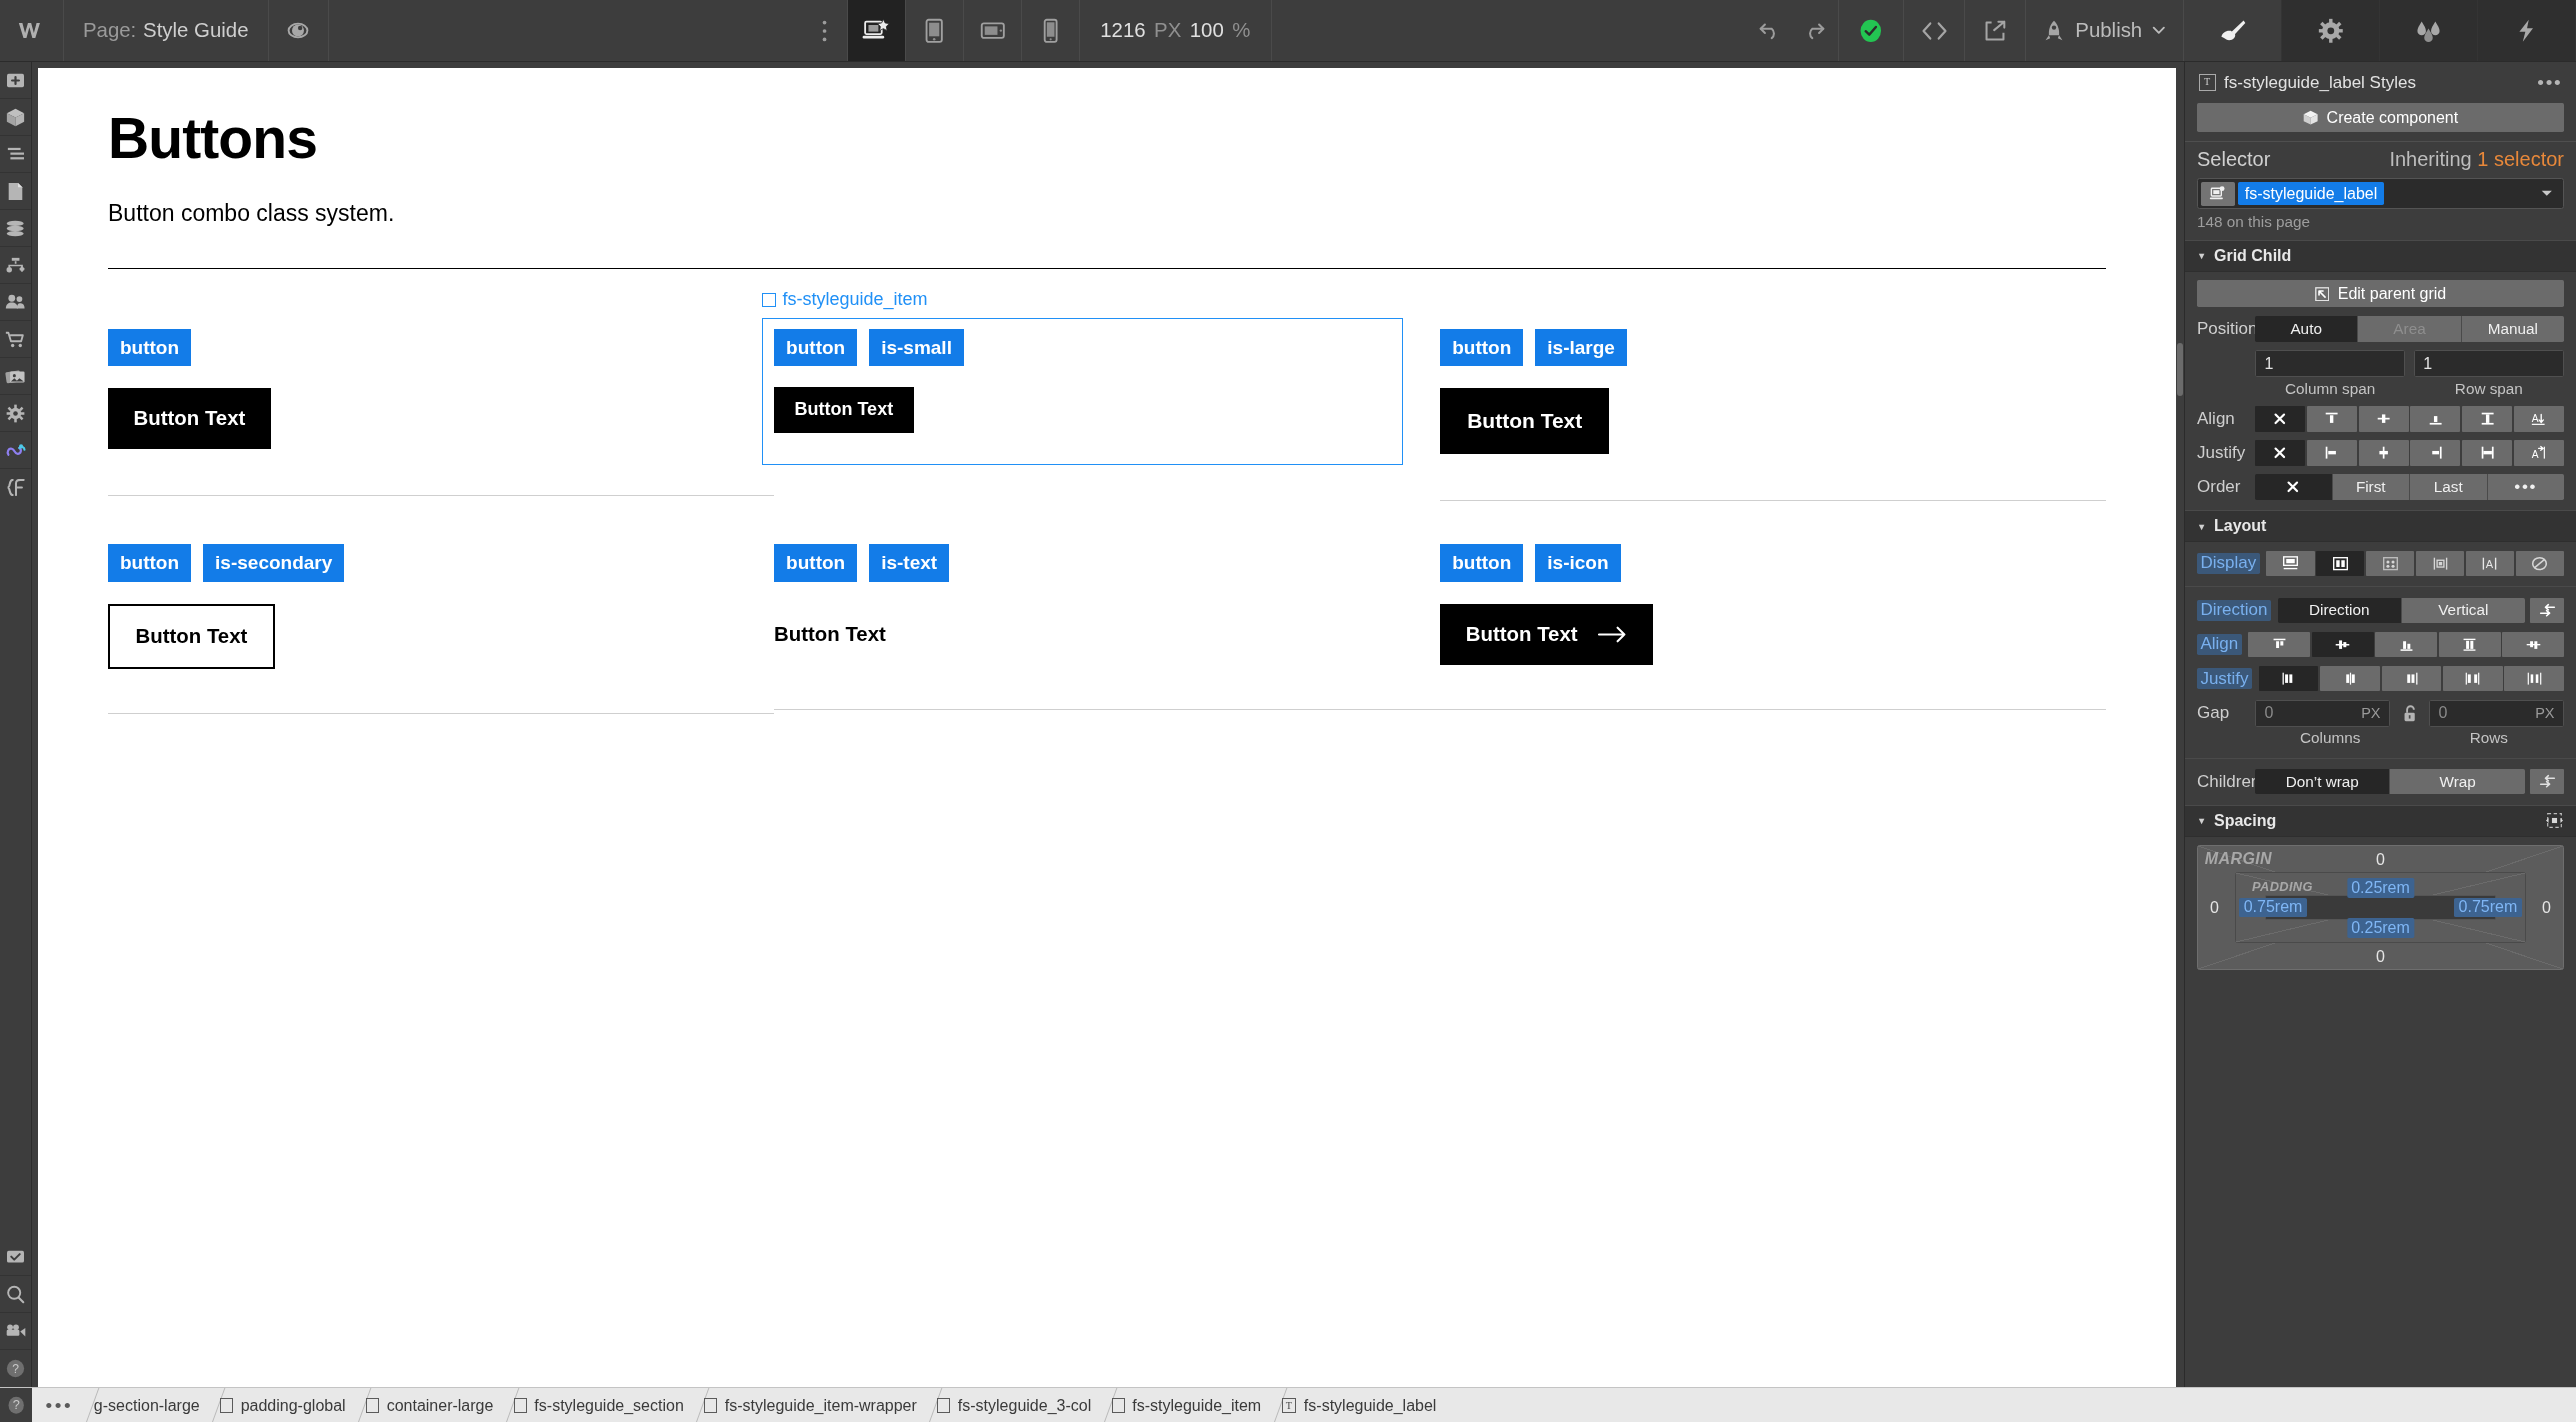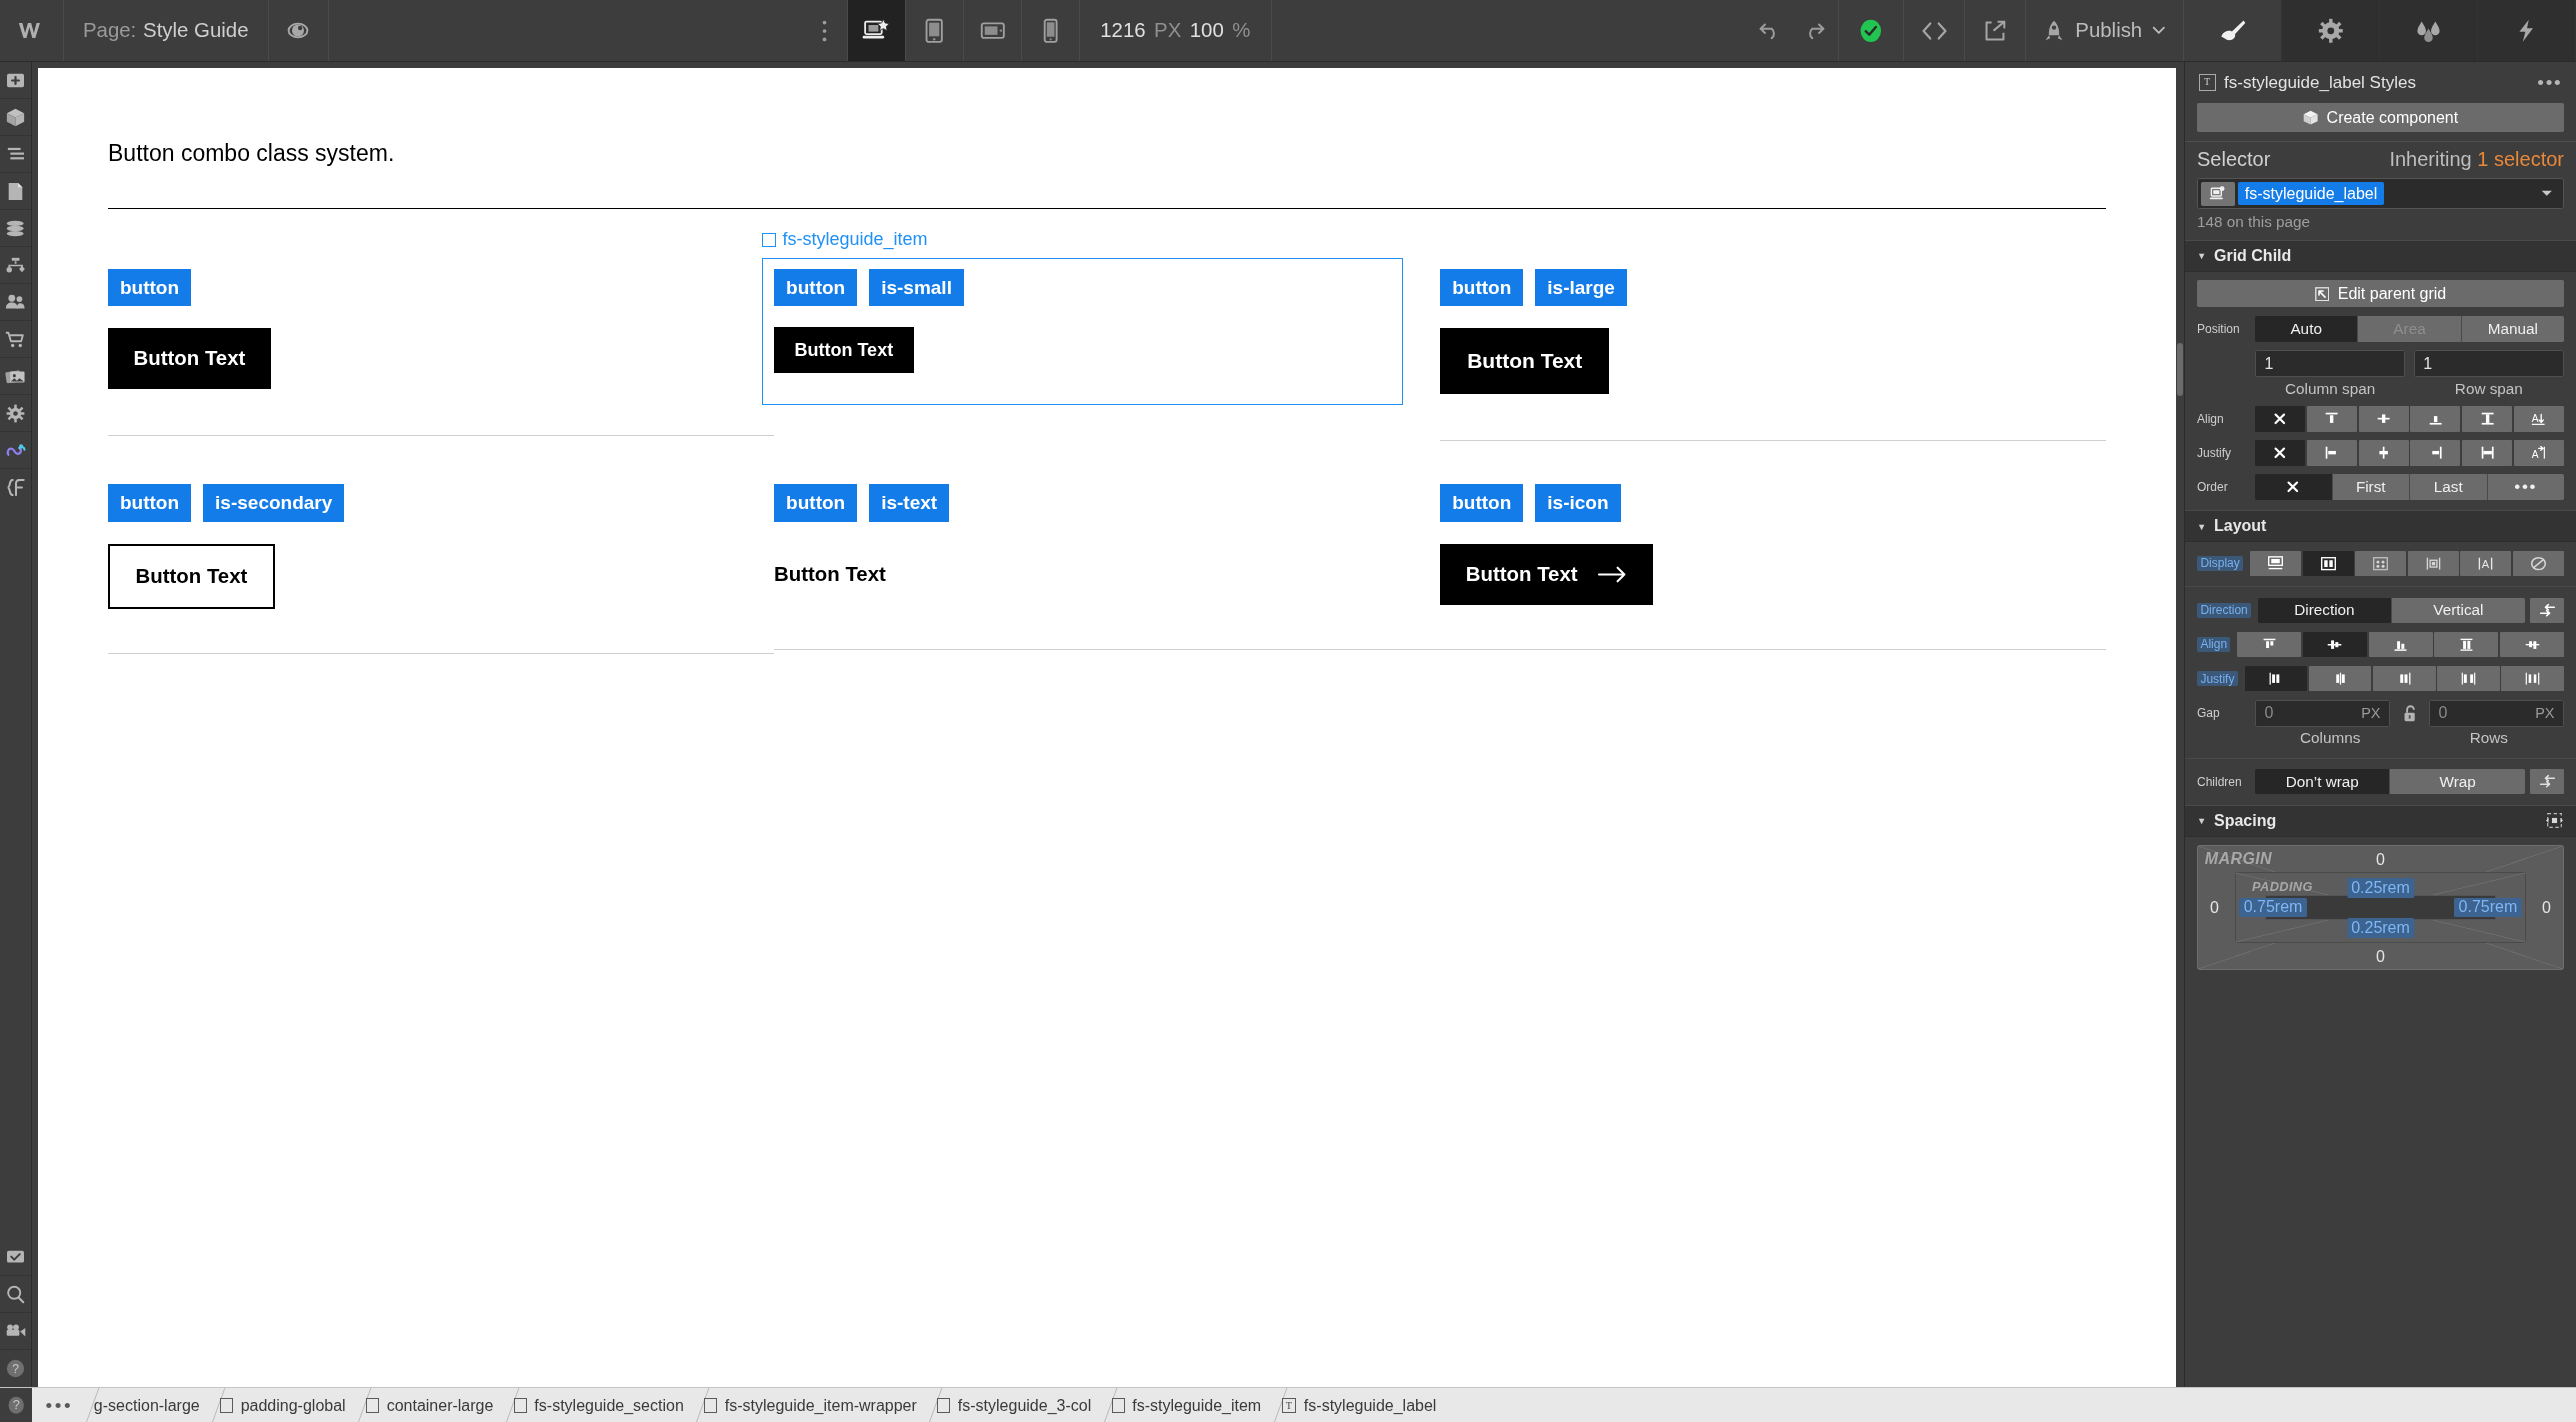--- a/index.html
+++ b/index.html
@@ -149,21 +149,21 @@
   }
   .sec-hdr .caret { font-size: 9.4px; color: #d0d0d0; }
   .sec-hdr .right { margin-left: auto; }
 
   .sec-body { padding: 8.5px 12px 10.2px 12px; }
   .edit-grid-btn {
     height: 27px; background: #6b6b6b; border-radius: 1.7px; display: flex; align-items: center;
     justify-content: center; gap: 8.5px; font-size: 16px; color: #fff; cursor: pointer;
   }
   .frow { display: flex; align-items: center; margin-top: 8.5px; }
-  .frow > .flabel { width: 58px; font-size: 12px; color: #cfcfcf; flex: 0 0 58px; }
+  .frow > .flabel { width: 58px; font-size: 17px; color: #cfcfcf; flex: 0 0 58px; }
   .flabel.hl { background: #3b5879; color: #79b0ee; border-radius: 1.7px; padding: 0.9px 3.4px; width: auto; flex: 0 0 auto; margin-right: 6.8px; }
   .fctrl { flex: 1; display: flex; gap: 1.7px; }
   .seg { display: flex; flex: 1; border-radius: 1.7px; overflow: hidden; }
   .seg > .opt {
     flex: 1; height: 25.6px; background: #6b6b6b; display: flex; align-items: center; justify-content: center;
     font-size: 15.3px; color: #f0f0f0; cursor: pointer; border-right: 0.9px solid #4a4a4a;
   }
   .seg > .opt:last-child { border-right: none; }
   .seg > .opt.active { background: #262626; }
   .seg > .opt.dim { color: #8e8e8e; }
@@ -542,20 +542,21 @@
             <circle cx="11" cy="11" r="10" fill="#6f6f6f"></circle>
             <text x="11" y="16" font-size="14" font-family="Liberation Sans, sans-serif" fill="#c9c9c9" text-anchor="middle">?</text>
           </svg>
       </div>
     </div>
 
     <div class="canvas-wrap">
       <div class="canvas">
         <div class="page">
 
+          <div class="h1">Buttons</div>
           <div class="sub">Button combo class system.</div>
           <div class="hr-main"></div>
 
           <div class="grid3 row1">
 
             <div class="cell">
               <div class="chips">
                 <div class="chip">button</div>
               </div>
               <div class="btn-demo">

